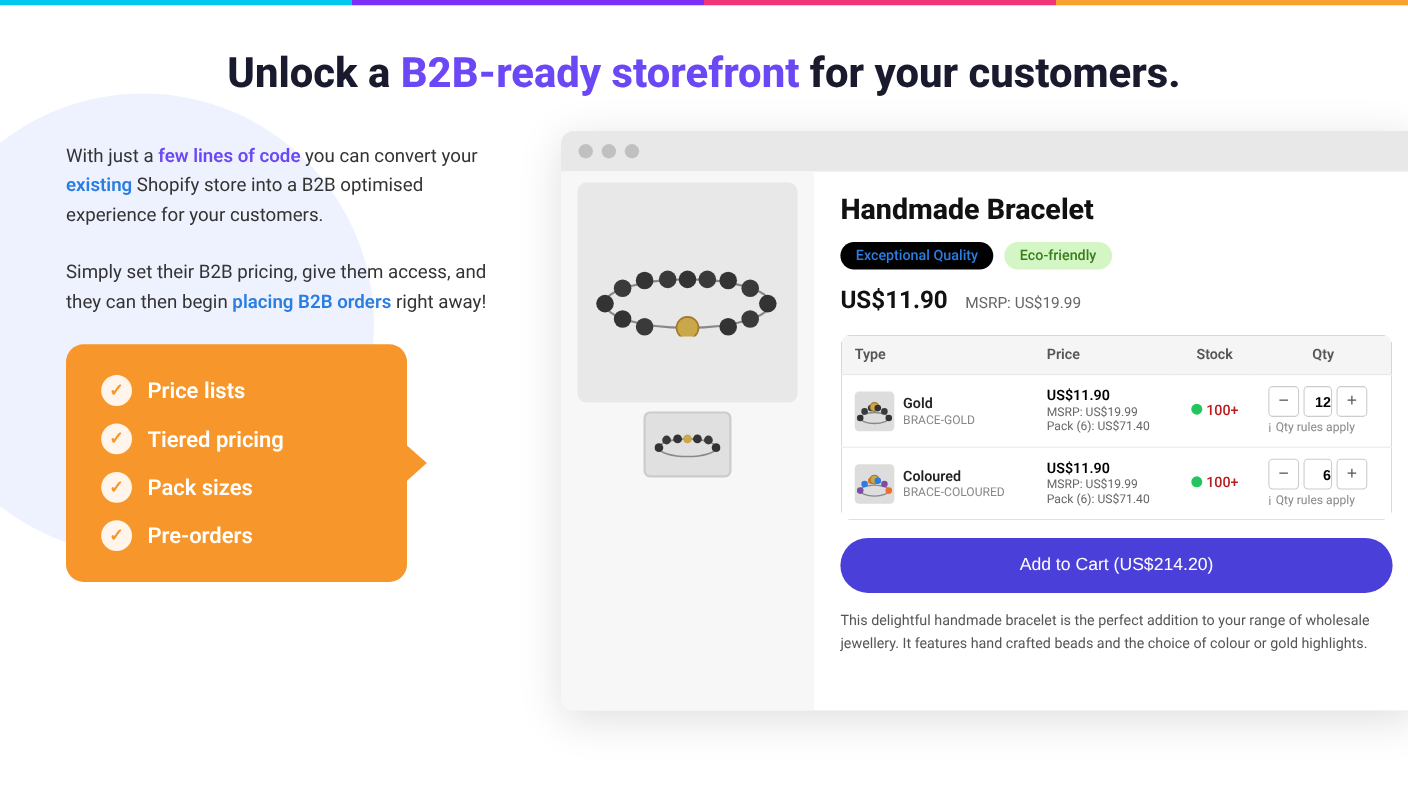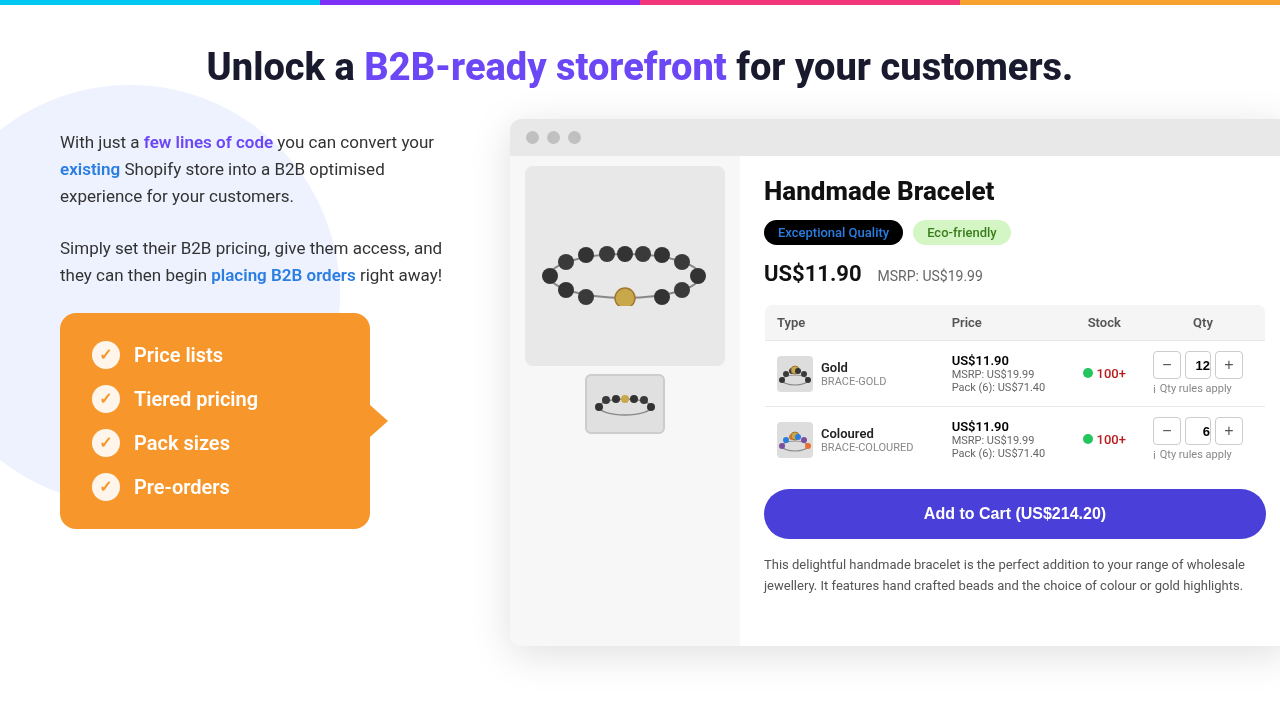--- a/index.html
+++ b/index.html
@@ -367,21 +367,21 @@
       margin-top: 2px;
     }
 
     .add-cart-btn {
       background: #4a3fd8;
       color: white;
       border: none;
       border-radius: 50px;
       padding: 16px 32px;
       font-size: 16px;
-      font-weight: 700;
+      font-weight: 400;
       cursor: pointer;
       width: 100%;
       margin-bottom: 16px;
     }
 
     .product-desc {
       font-size: 13px;
       color: #555;
       line-height: 1.6;
     }

